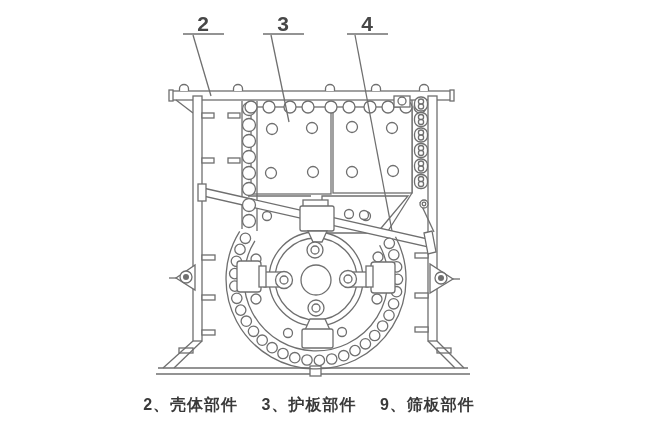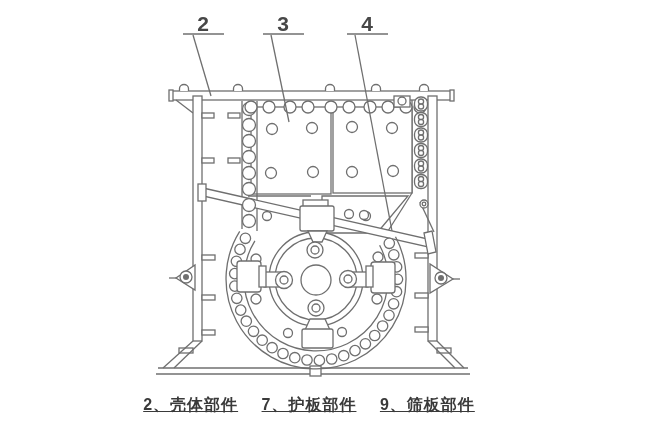--- a/index.html
+++ b/index.html
@@ -7,21 +7,21 @@
          font-family:"Liberation Sans","DejaVu Sans",sans-serif;}
   svg{position:absolute;left:0;top:0;}
   .ln{stroke:#6f6f6f;stroke-width:1.3;fill:none;}
   .lt{stroke:#9b9b9b;}
   .fw{stroke:#6f6f6f;stroke-width:1.3;fill:#ffffff;}
   .fg{fill:#6f6f6f;stroke:none;}
   .callout-num{font-size:21px;font-weight:700;fill:#474747;text-anchor:middle;}
   .caption{position:absolute;left:0;top:395px;width:650px;text-align:center;
            font-size:16px;font-weight:700;color:#3a3a3a;letter-spacing:1px;
            padding-right:32px;box-sizing:border-box;}
-  .caption span{margin:0 9px;white-space:nowrap;text-decoration:underline;}
+  .caption span{margin:0 9px;white-space:nowrap;}
 </style>
 </head>
 <body>
 
 <div class="stage">
 <svg id="fig" width="650" height="430" viewBox="0 0 650 430">
 
   <g>
     <rect x="171" y="91" width="281" height="9" class="fw"></rect>
     <rect x="169" y="90" width="4" height="11" class="fw"></rect>
@@ -236,16 +236,16 @@
     <line x1="263" y1="34" x2="304" y2="34" class="ln"></line>
     <line x1="271" y1="35" x2="289" y2="122" class="ln"></line>
     <text x="367" y="31" class="callout-num">4</text>
     <line x1="347" y1="34" x2="388" y2="34" class="ln"></line>
     <line x1="355" y1="35" x2="392" y2="231" class="ln"></line>
   </g>
 </svg>
 
   <div class="caption">
     <span>2、壳体部件</span>
-    <span>7、护板部件</span>
+    <span>3、护板部件</span>
     <span>9、筛板部件</span>
   </div>
 </div>
 
 </body></html>

